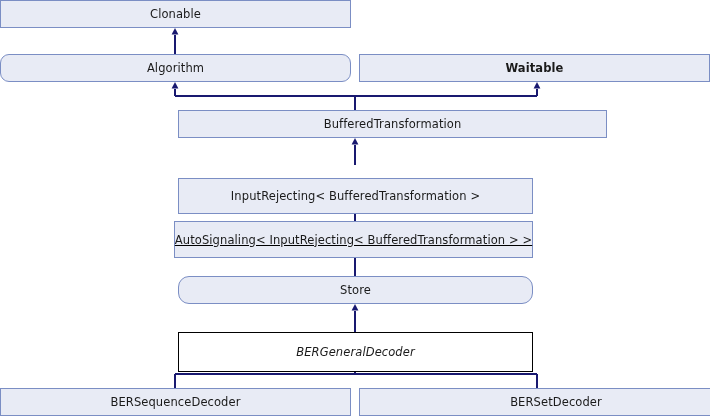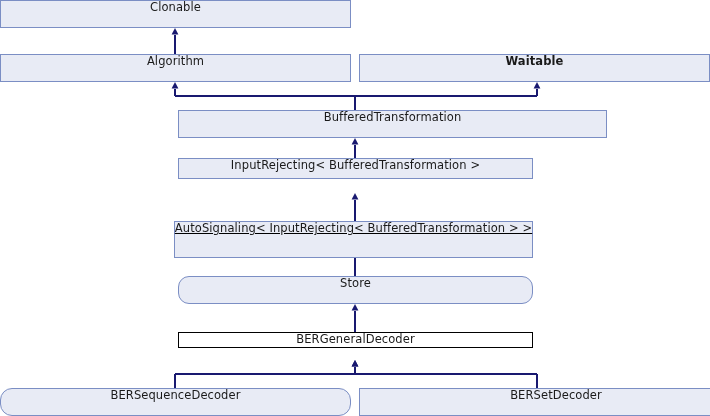--- a/index.html
+++ b/index.html
@@ -21,21 +21,21 @@
     width:710px;
     height:416px;
     pointer-events:none;
   }
   .node{
     position:absolute;
     box-sizing:border-box;
     background:#e8ebf5;
     border:1px solid #7b8ec4;
     display:flex;
-    align-items:flex-start;
+    align-items:center;
     justify-content:center;
     z-index:2;
   }
   .node.highlight{
     background:#ffffff;
     border:1px solid #000000;
   }
   .node-label{
     font-size:11.5px;
     line-height:12px;
@@ -94,42 +94,42 @@
         <line x1="537" y1="374" x2="355" y2="374" stroke="#191970" stroke-width="1.4" shape-rendering="crispEdges"></line>
         <line x1="355" y1="374" x2="355" y2="366.5" stroke="#191970" stroke-width="1.4" shape-rendering="crispEdges"></line>
         <polygon points="355,360 351.6,366.5 358.4,366.5" fill="#191970"></polygon>
       </g>
     </svg>
 
   <div id="node-layer">
       <div class="node" style="left: 0px; top: 0px; width: 351px; height: 28px;">
         <span class="node-label">Clonable</span>
       </div>
-      <div class="node" style="left: 0px; top: 54px; width: 351px; height: 28px;">
+      <div class="node" style="left: 0px; top: 54px; width: 351px; height: 28px; border-radius: 9px;">
         <span class="node-label">Algorithm</span>
       </div>
       <div class="node" style="left: 359px; top: 54px; width: 351px; height: 28px; font-weight: bold;">
         <span class="node-label">Waitable</span>
       </div>
       <div class="node" style="left: 178px; top: 110px; width: 429px; height: 28px;">
         <span class="node-label">BufferedTransformation</span>
       </div>
-      <div class="node" style="left: 178px; top: 158px; width: 355px; height: 21px;">
+      <div class="node" style="left: 178px; top: 178px; width: 355px; height: 36px;">
         <span class="node-label">InputRejecting&lt; BufferedTransformation &gt;</span>
       </div>
       <div class="node" style="left: 174px; top: 221px; width: 359px; height: 37px; text-decoration: underline;">
         <span class="node-label">AutoSignaling&lt; InputRejecting&lt; BufferedTransformation &gt; &gt;</span>
       </div>
       <div class="node" style="left: 178px; top: 276px; width: 355px; height: 28px; border-radius: 11px;">
         <span class="node-label">Store</span>
       </div>
-      <div class="node highlight" style="left: 178px; top: 332px; width: 355px; height: 16px;">
+      <div class="node highlight" style="left: 178px; top: 332px; width: 355px; height: 40px; font-style: italic;">
         <span class="node-label">BERGeneralDecoder</span>
       </div>
-      <div class="node" style="left: 0px; top: 388px; width: 351px; height: 28px; border-radius: 12px;">
+      <div class="node" style="left: 0px; top: 388px; width: 351px; height: 28px;">
         <span class="node-label">BERSequenceDecoder</span>
       </div>
       <div class="node" style="left: 359px; top: 388px; width: 394px; height: 28px;">
         <span class="node-label">BERSetDecoder</span>
       </div>
     </div>
 
 </div>
 
 </body></html>

